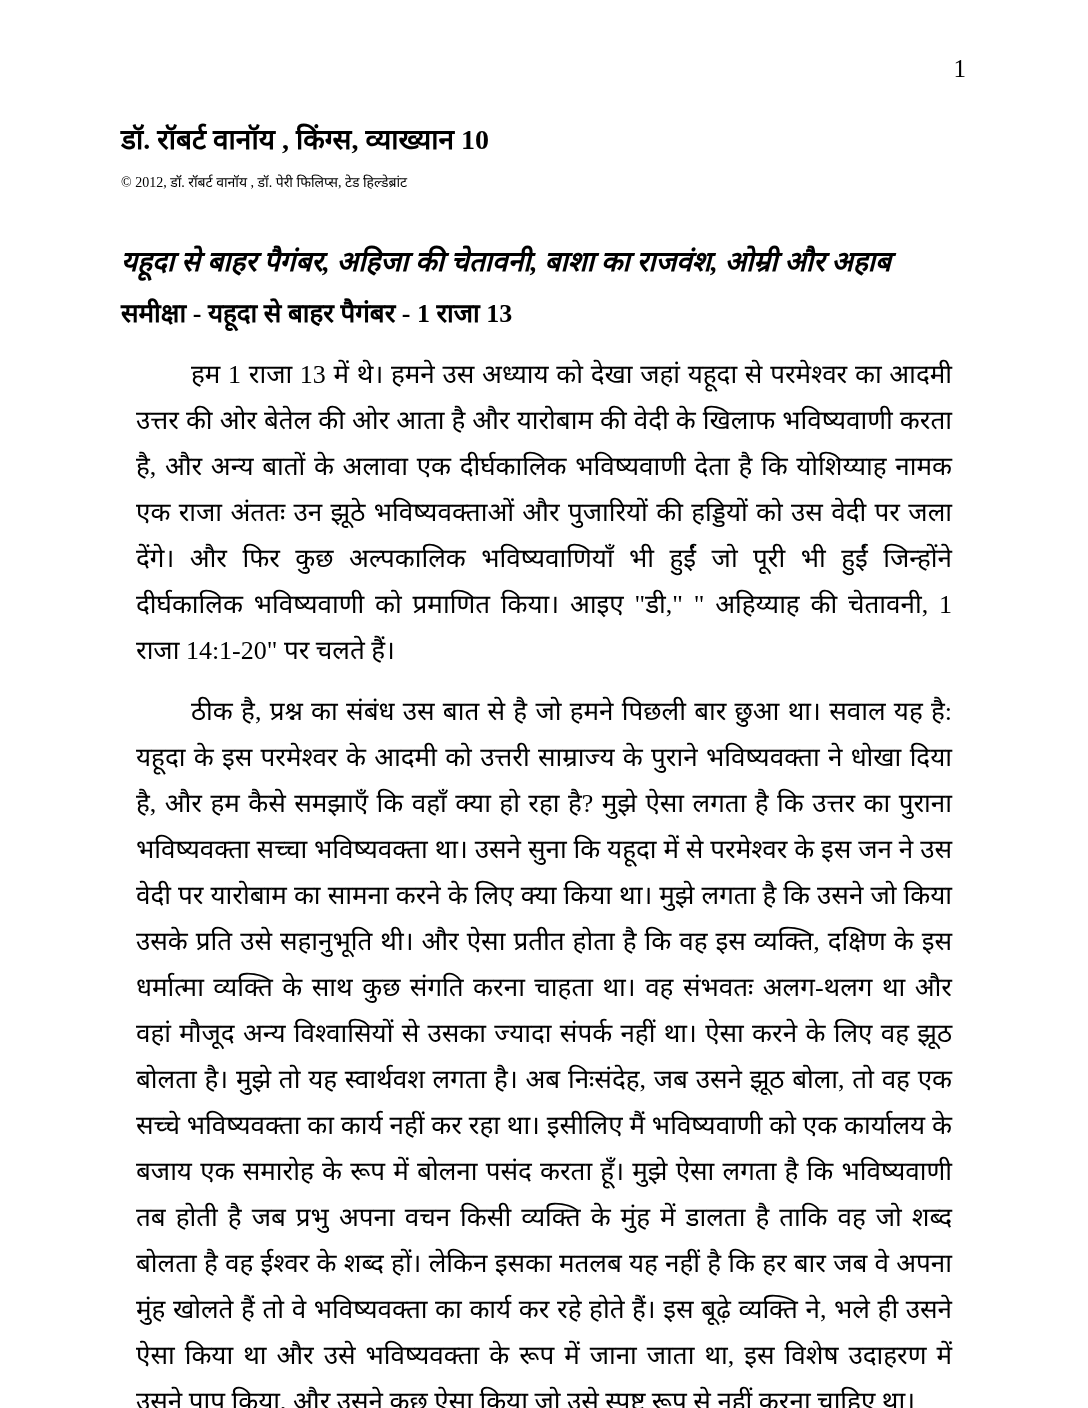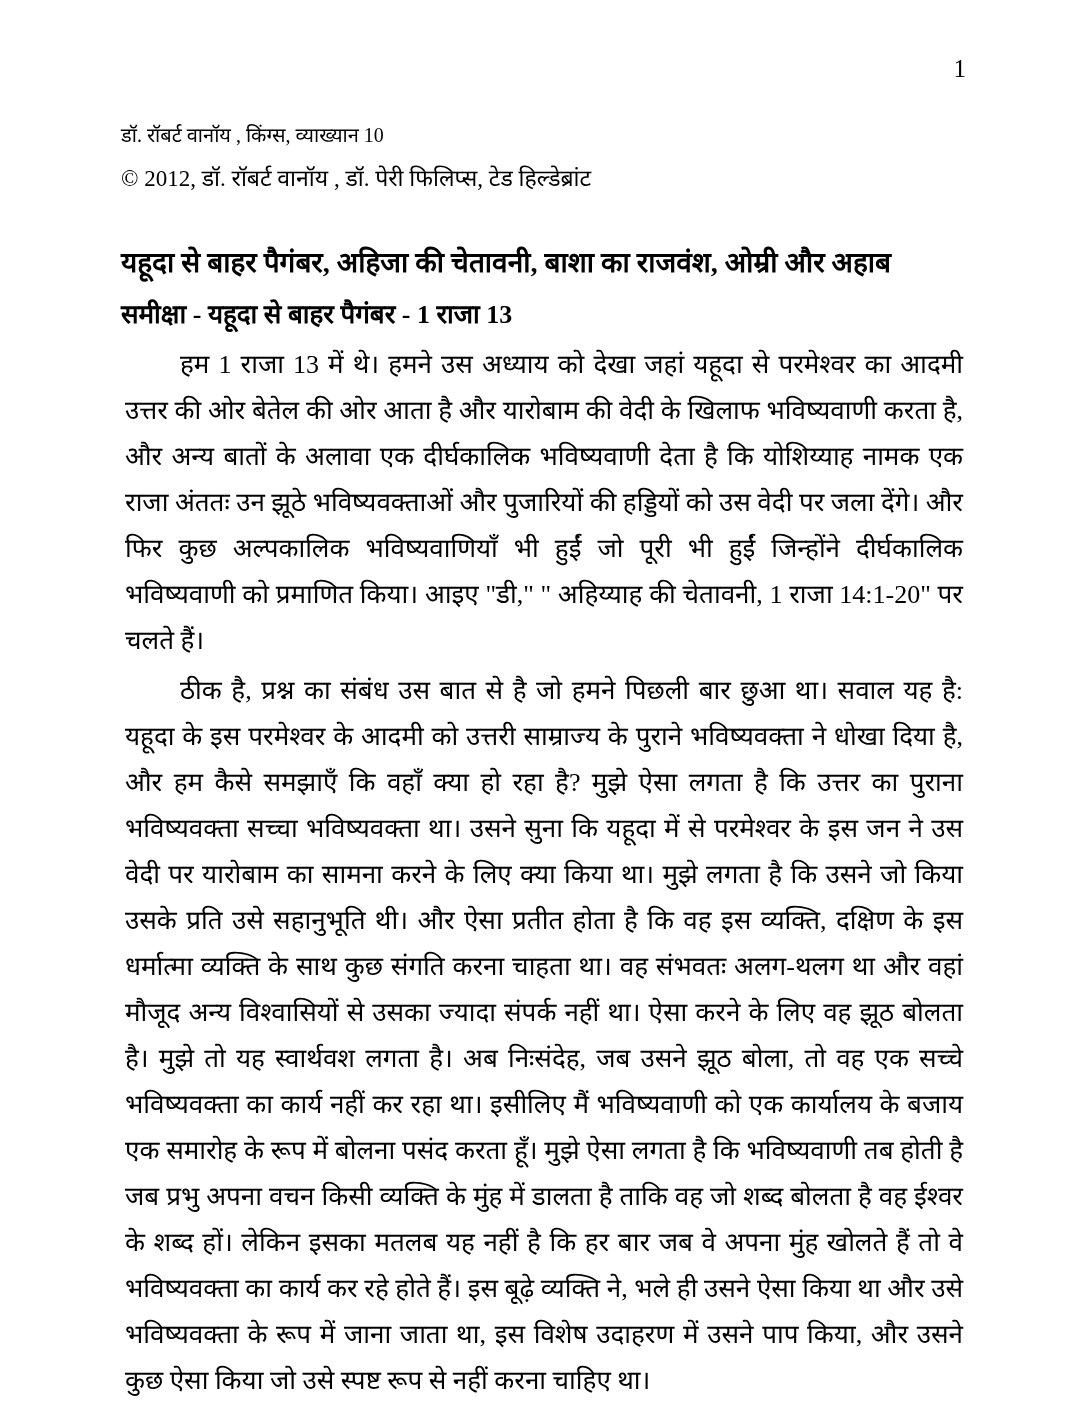--- a/index.html
+++ b/index.html
@@ -24,48 +24,49 @@
     font-size: 25px;
     line-height: 1;
   }
   .content {
     position: absolute;
     left: 121px;
     top: 122px;
     width: 846px;
   }
   .doc-title {
-    font-size: 20px;
-    font-weight: normal;
+    font-size: 28px;
+    font-weight: bold;
     margin: 0 0 16px 0;
     line-height: 1.3;
   }
   .copyright {
-    font-size: 23px;
+    font-size: 14px;
     margin: 0 0 46px 0;
     line-height: 1.3;
   }
   .doc-heading {
     font-size: 28px;
     font-weight: bold;
     margin: 0 0 6px 0;
     line-height: 46px;
+    font-style: italic;
   }
   .doc-subheading {
     font-size: 26px;
     font-weight: bold;
     margin: 0 0 2px 0;
     line-height: 46px;
   }
   .para {
     font-size: 26px;
     line-height: 46px;
     text-align: justify;
     text-indent: 55px;
-    margin: 4px;
+    margin: 15px;
   }
 </style>
 </head>
 <body>
 
 <div class="page">
   <div class="page-number">1</div>
 
   <div class="content">
     <h1 class="doc-title">डॉ. रॉबर्ट वानॉय , किंग्स, व्याख्यान 10</h1>

